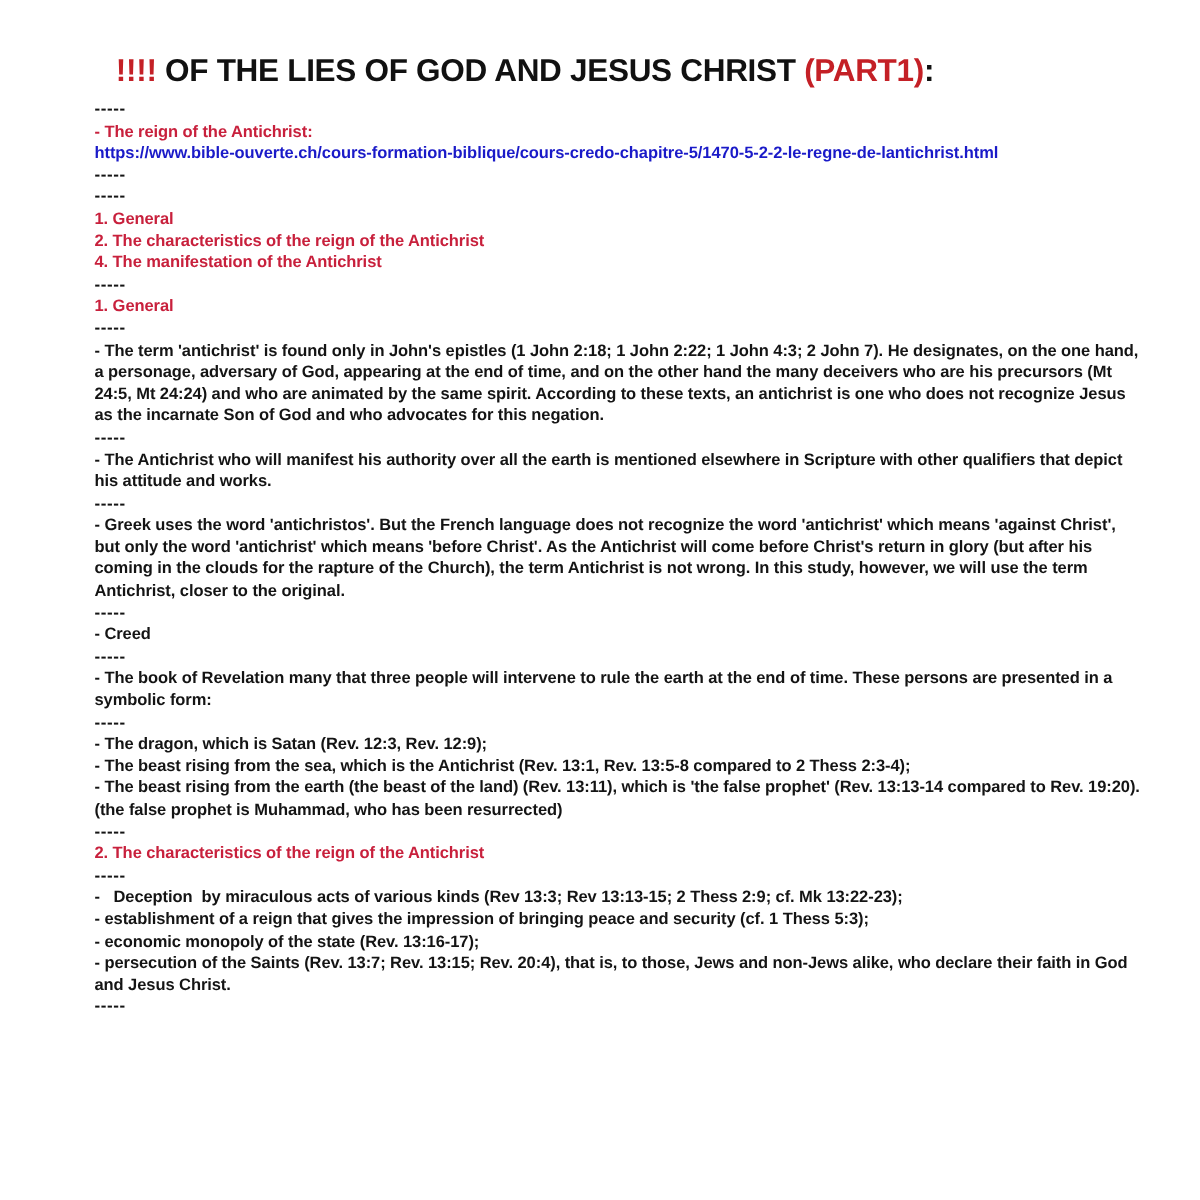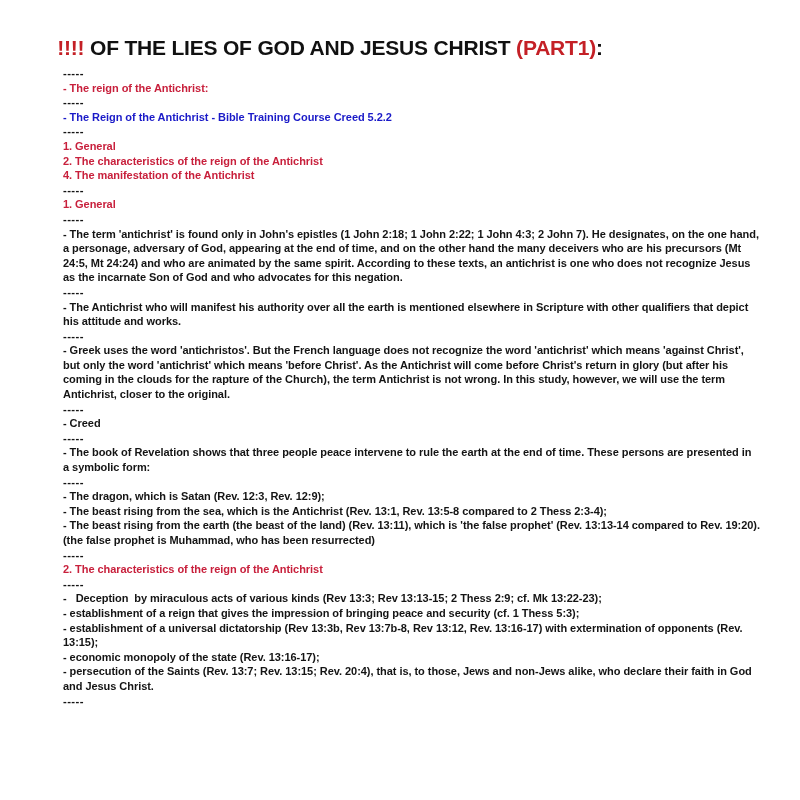--- a/index.html
+++ b/index.html
@@ -23,20 +23,21 @@
     position: absolute;
     top: 36px;
     left: 0;
     width: 660px;
     text-align: center;
     font-size: 21px;
     font-weight: bold;
     color: #111111;
     letter-spacing: -0.2px;
     white-space: nowrap;
+    padding-left: 20px;
   }
   .title .bangs { color: #c42026; }
   .title .part { color: #c42026; }
   .body-block {
     position: absolute;
     top: 66px;
     left: 63px;
     width: 697px;
   }
   .line {
@@ -71,46 +72,45 @@
 
 <div id="page">
 
   <div class="title">
     <span class="bangs">!!!!</span><span> OF THE LIES OF GOD AND JESUS CHRIST </span><span class="part">(PART1)</span><span>:</span>
   </div>
 
   <div class="body-block" id="body-block">
       <div class="sep">-----</div>
       <div class="line red">- The reign of the Antichrist:</div>
+      <div class="line"><a class="link" href="#">https://www.bible-ouverte.ch/cours-formation-biblique/cours-credo-chapitre-5/1470-5-2-2-le-regne-de-lantichrist.html</a></div>
       <div class="sep">-----</div>
-      <div class="line blue">- The Reign of the Antichrist - Bible Training Course Creed 5.2.2</div>
       <div class="sep">-----</div>
       <div class="line red">1. General</div>
       <div class="line red">2. The characteristics of the reign of the Antichrist</div>
       <div class="line red">4. The manifestation of the Antichrist</div>
       <div class="sep">-----</div>
       <div class="line red">1. General</div>
       <div class="sep">-----</div>
       <div class="line">- The term 'antichrist' is found only in John's epistles (1 John 2:18; 1 John 2:22; 1 John 4:3; 2 John 7). He designates, on the one hand, a personage, adversary of God, appearing at the end of time, and on the other hand the many deceivers who are his precursors (Mt 24:5, Mt 24:24) and who are animated by the same spirit. According to these texts, an antichrist is one who does not recognize Jesus as the incarnate Son of God and who advocates for this negation.</div>
       <div class="sep">-----</div>
       <div class="line">- The Antichrist who will manifest his authority over all the earth is mentioned elsewhere in Scripture with other qualifiers that depict his attitude and works.</div>
       <div class="sep">-----</div>
       <div class="line">- Greek uses the word 'antichristos'. But the French language does not recognize the word 'antichrist' which means 'against Christ', but only the word 'antichrist' which means 'before Christ'. As the Antichrist will come before Christ's return in glory (but after his coming in the clouds for the rapture of the Church), the term Antichrist is not wrong. In this study, however, we will use the term Antichrist, closer to the original.</div>
       <div class="sep">-----</div>
       <div class="line">- Creed</div>
       <div class="sep">-----</div>
-      <div class="line">- The book of Revelation shows that three people peace intervene to rule the earth at the end of time. These persons are presented in a symbolic form:</div>
+      <div class="line">- The book of Revelation many that three people will intervene to rule the earth at the end of time. These persons are presented in a symbolic form:</div>
       <div class="sep">-----</div>
       <div class="line">- The dragon, which is Satan (Rev. 12:3, Rev. 12:9);</div>
       <div class="line">- The beast rising from the sea, which is the Antichrist (Rev. 13:1, Rev. 13:5-8 compared to 2 Thess 2:3-4);</div>
       <div class="line">- The beast rising from the earth (the beast of the land) (Rev. 13:11), which is 'the false prophet' (Rev. 13:13-14 compared to Rev. 19:20). (the false prophet is Muhammad, who has been resurrected)</div>
       <div class="sep">-----</div>
       <div class="line red">2. The characteristics of the reign of the Antichrist</div>
       <div class="sep">-----</div>
       <div class="line">-   Deception  by miraculous acts of various kinds (Rev 13:3; Rev 13:13-15; 2 Thess 2:9; cf. Mk 13:22-23);</div>
       <div class="line">- establishment of a reign that gives the impression of bringing peace and security (cf. 1 Thess 5:3);</div>
-      <div class="line">- establishment of a universal dictatorship (Rev 13:3b, Rev 13:7b-8, Rev 13:12, Rev. 13:16-17) with extermination of opponents (Rev. 13:15);</div>
       <div class="line">- economic monopoly of the state (Rev. 13:16-17);</div>
       <div class="line">- persecution of the Saints (Rev. 13:7; Rev. 13:15; Rev. 20:4), that is, to those, Jews and non-Jews alike, who declare their faith in God and Jesus Christ.</div>
       <div class="sep">-----</div>
     </div>
 
 </div>
 
 </body></html>

